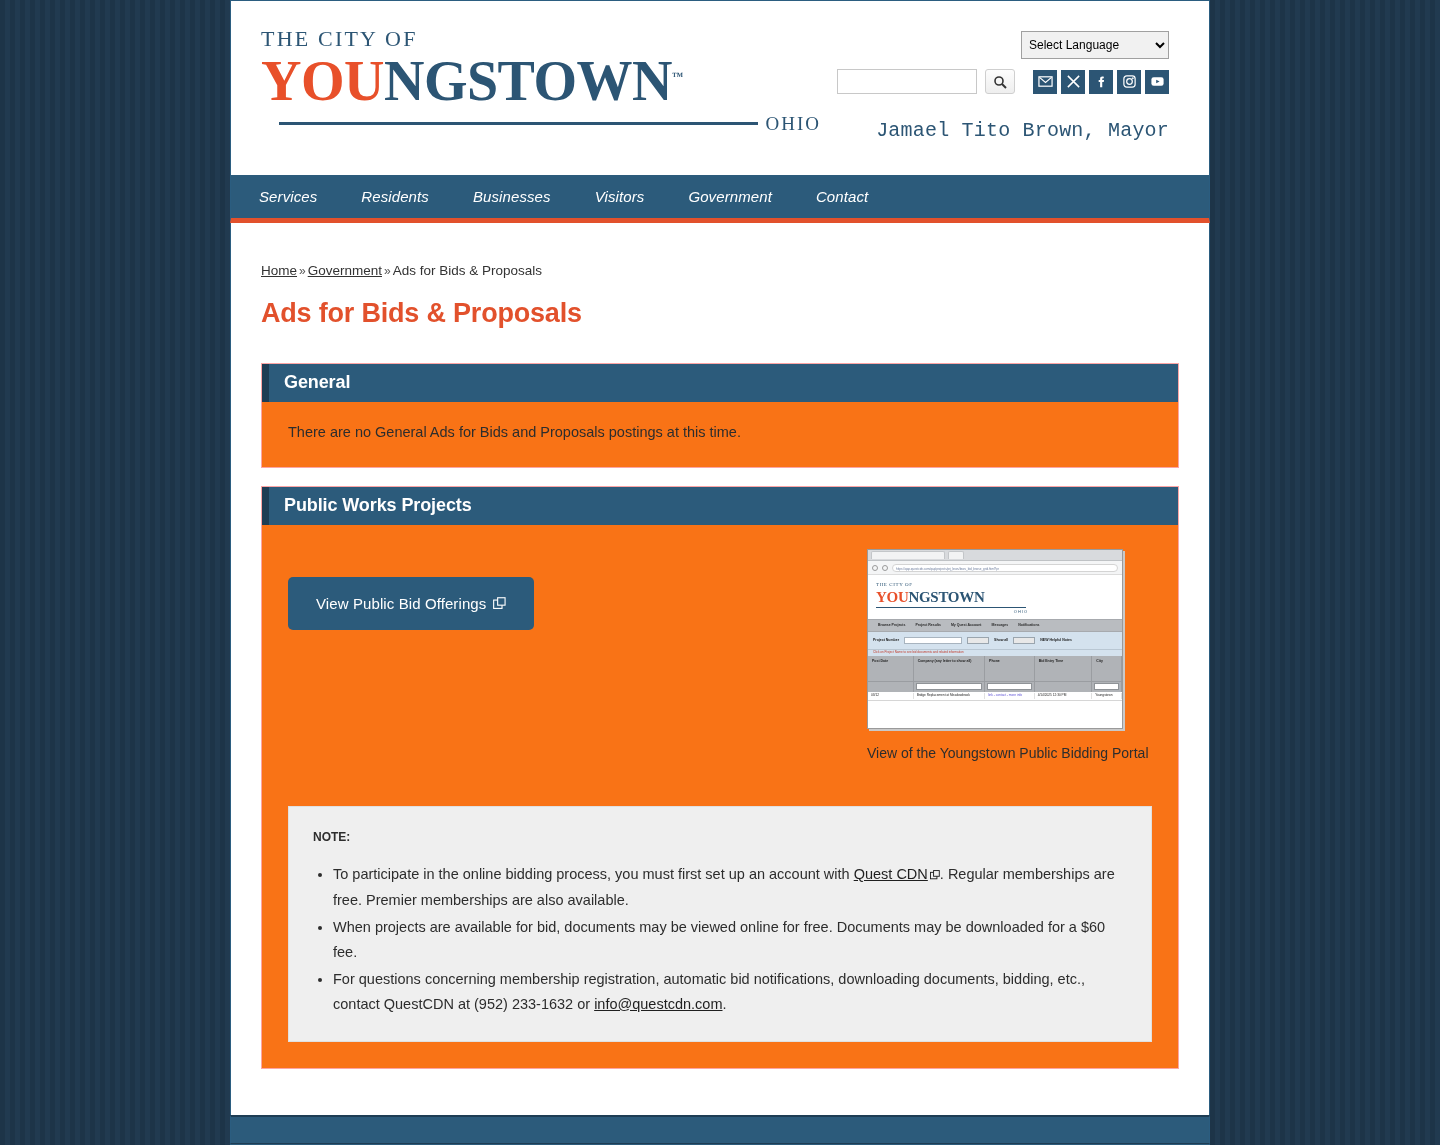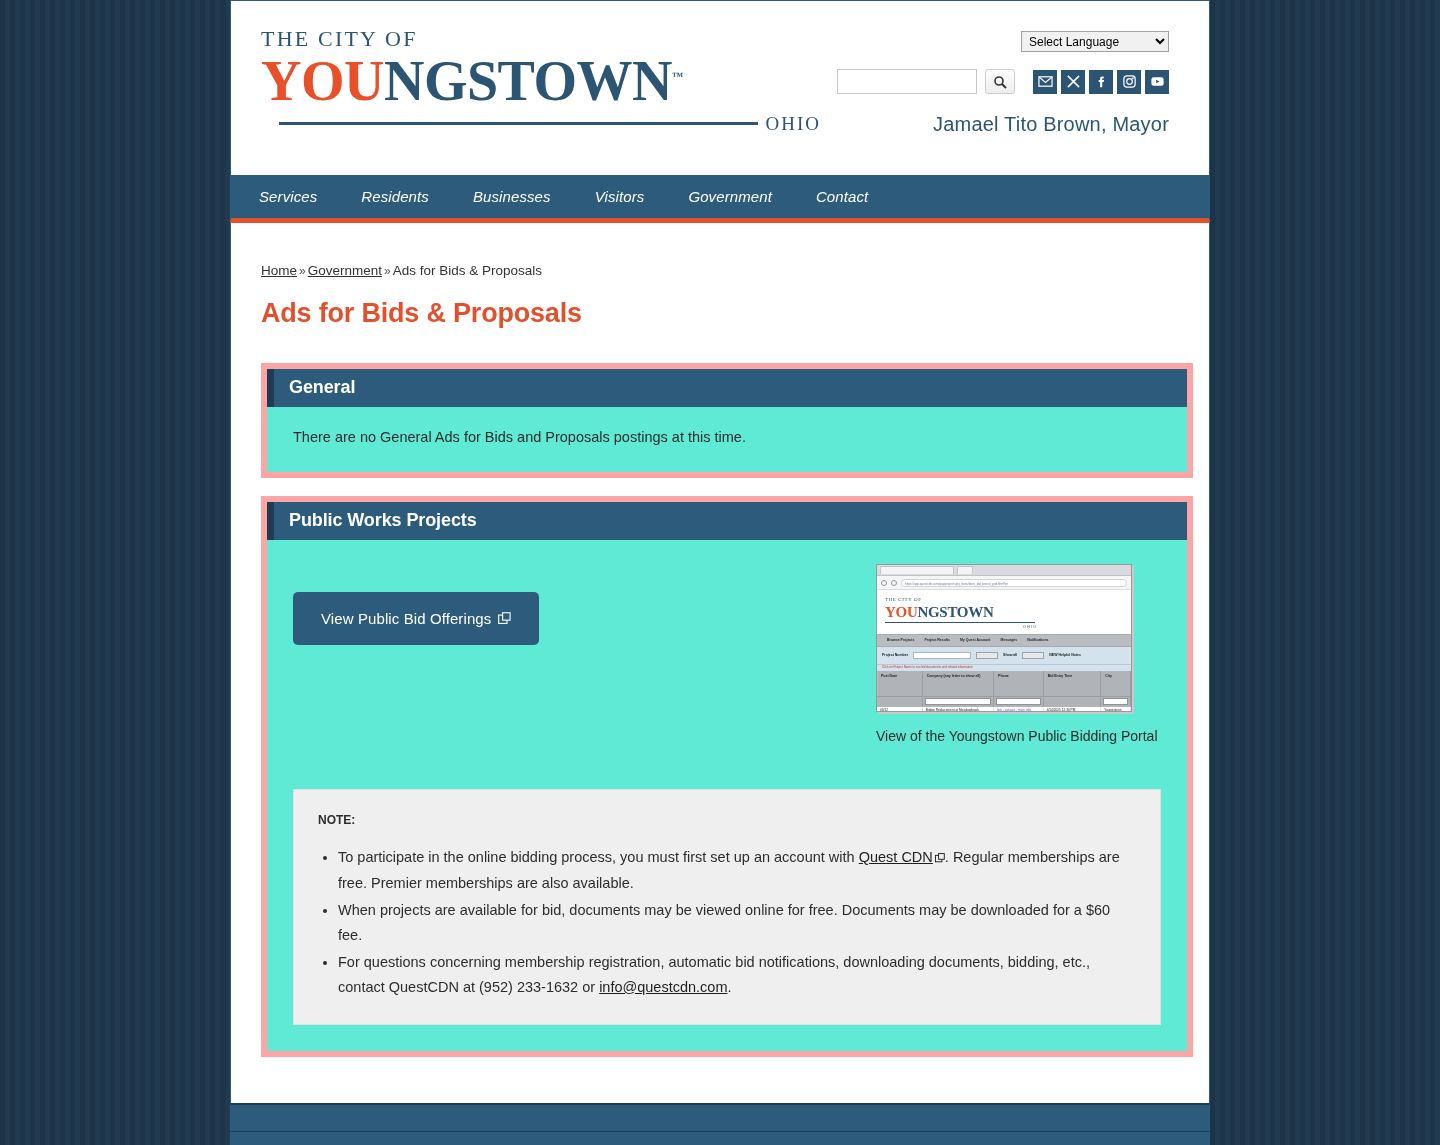--- a/index.html
+++ b/index.html
@@ -83,21 +83,21 @@
     letter-spacing: 2px;
     color: #2c5574;
     font-weight: 400;
   }
 
   .lang-select {
     position: absolute;
     right: 40px;
     top: 30px;
     width: 148px;
-    height: 21px;
+    height: 28px;
     font-size: 12px;
     font-family: "Liberation Sans", sans-serif;
     border: 1px solid #a0a0a0;
     background: #f1f1f1;
     color: #000;
     padding: 1px 3px;
   }
 
   .search-row {
     position: absolute;
@@ -133,22 +133,22 @@
     width: 24px; height: 24px;
     background: #2c5574;
     display: flex; align-items: center; justify-content: center;
     cursor: pointer;
   }
   .soc svg { display: block; }
 
   .mayor {
     position: absolute;
     right: 40px;
-    top: 112px;
-    font-family: Liberation Sans, sans-serif;
+    top: 118px;
+    font-family: Liberation Mono, monospace;
     font-size: 20px;
     color: #2c5574;
     letter-spacing: 0.2px;
   }
 
   
   .main-nav {
     background: #2c5b7b;
     border-bottom: 5px solid #e2512c;
     height: 48px;
@@ -168,21 +168,21 @@
     letter-spacing: 0.1px;
     font-style: italic;
   }
   .nav-item:first-child { padding-left: 0; }
 
   
   .content {
     background: #ffffff;
     border-left: 1px solid #2b5d80;
     border-right: 1px solid #2b5d80;
-    padding: 40px 16px 28px 30px;
+    padding: 40px 30px 28px 30px;
     min-height: 790px;
   }
 
   .breadcrumb {
     font-size: 13.5px;
     color: #333;
     margin: 0 0 20px 0;
   }
   .breadcrumb a {
     color: #333;
@@ -194,23 +194,23 @@
   .page-title {
     color: #e2512c;
     font-size: 27px;
     font-weight: 700;
     margin: 0 0 34px 0;
     letter-spacing: -0.2px;
   }
 
   
   .panel {
-    border: 6px solid #fca5a5;
+    border: 1px solid #fca5a5;
     margin-bottom: 18px;
-    background: #5eead4;
+    background: #f97316;
   }
   .panel-head {
     background: #2c5b7b;
     border-left: 7px solid #1e3d54;
     color: #ffffff;
     font-size: 18px;
     font-weight: 700;
     padding: 8px 0 9px 15px;
     letter-spacing: -0.1px;
   }
@@ -238,21 +238,21 @@
     font-size: 15px;
     font-family: "Liberation Sans", sans-serif;
     padding: 18px 28px;
     cursor: pointer;
     letter-spacing: 0.1px;
   }
 
   .pw-right { width: 285px; padding-top: 2px; }
   .thumb-frame {
     width: 256px;
-    height: 148px;
+    height: 180px;
     border: 1px solid #9a9a9a;
     background: #fff;
     position: relative;
     overflow: hidden;
     box-shadow: 2px 2px 0 #c9c9c9;
   }
   .tb-tabs {
     height: 11px; background: #d8dadd;
     border-bottom: 1px solid #bfc2c5;
     display: flex; align-items: center; padding-left: 3px; gap: 3px;

